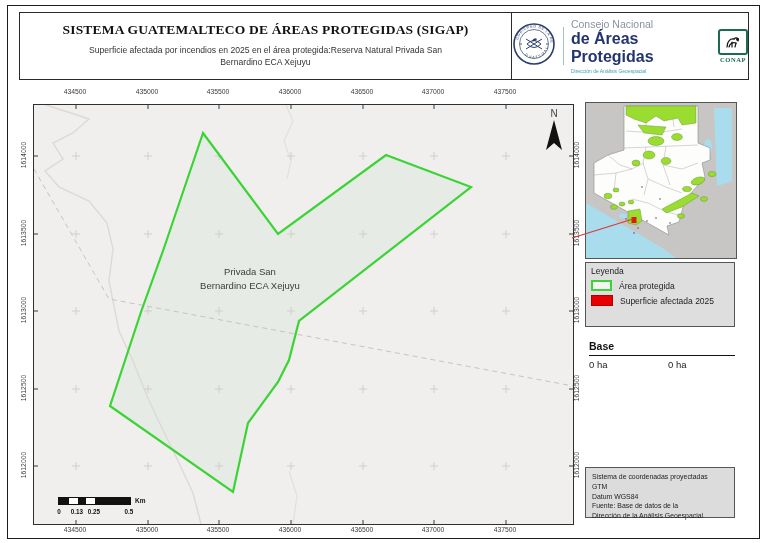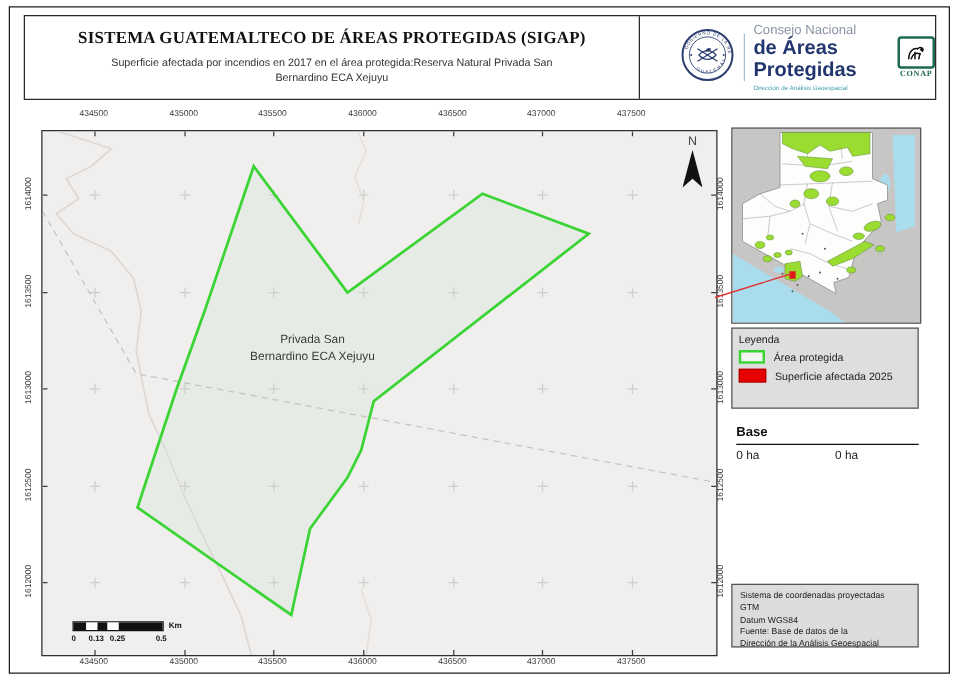--- a/index.html
+++ b/index.html
@@ -1,20 +1,20 @@
 <!DOCTYPE html>
 <html><head>
 <meta charset="utf-8">
 <style>
   html,body{margin:0;padding:0;background:#fff;}
   .page{position:relative;width:768px;height:543px;background:#ffffff;
         font-family:"Liberation Sans","DejaVu Sans",sans-serif;color:#222;overflow:hidden;}
   .outer-frame{position:absolute;left:7px;top:5px;width:751px;height:532px;border:1.4px solid #1c1c1c;}
   
-  .header{position:absolute;left:19px;top:12px;width:728px;height:66px;border:1px solid #2a2a2a;display:flex;background:#fff;gap:32px;}
+  .header{position:absolute;left:19px;top:12px;width:728px;height:66px;border:1px solid #2a2a2a;display:flex;background:#fff;}
   .header-title-cell{width:492px;border-right:1px solid #2a2a2a;text-align:center;padding-top:9px;box-sizing:border-box;}
   .page-title{font-family:"Liberation Serif","DejaVu Serif",serif;font-weight:bold;font-size:13.5px;letter-spacing:.2px;color:#111;}
   .page-subtitle{margin-top:6px;font-size:8.6px;line-height:1.45;color:#333;}
   .header-logos{flex:1;display:flex;align-items:center;justify-content:center;gap:7px;}
   .org-divider{width:1px;height:38px;background:#9fc0cc;}
   .org-text{display:flex;flex-direction:column;line-height:1.15;}
   .org-line1{font-size:10.5px;color:#8a93a3;}
   .org-line2{font-size:16px;font-weight:bold;color:#22356e;}
   .org-line3{font-size:5px;color:#3d9dac;margin-top:2px;}
   .conap{display:flex;flex-direction:column;align-items:center;}
@@ -55,21 +55,21 @@
 </head>
 <body>
 
 <div class="page">
   <div class="outer-frame"></div>
 
   <div class="header">
     <div class="header-title-cell">
       <div class="page-title">SISTEMA GUATEMALTECO DE ÁREAS PROTEGIDAS  (SIGAP)</div>
       <div class="page-subtitle">
-        <div>Superficie afectada por incendios en 2017 en el área protegida:Reserva Natural Privada San</div>
+        <div>Superficie afectada por incendios en 2025 en el área protegida:Reserva Natural Privada San</div>
         <div>Bernardino ECA Xejuyu</div>
       </div>
     </div>
     <div class="header-logos">
       <span>
         <svg width="44" height="46" viewBox="0 0 44 46">
           <circle cx="22" cy="23" r="20" fill="#fff" stroke="#2c3e70" stroke-width="1.6"></circle>
           <circle cx="22" cy="23" r="14.5" fill="none" stroke="#2c3e70" stroke-width="0.7"></circle>
           <defs>
             <path id="sealTop" d="M 5.5 23 A 16.5 16.5 0 0 1 38.5 23"></path>

